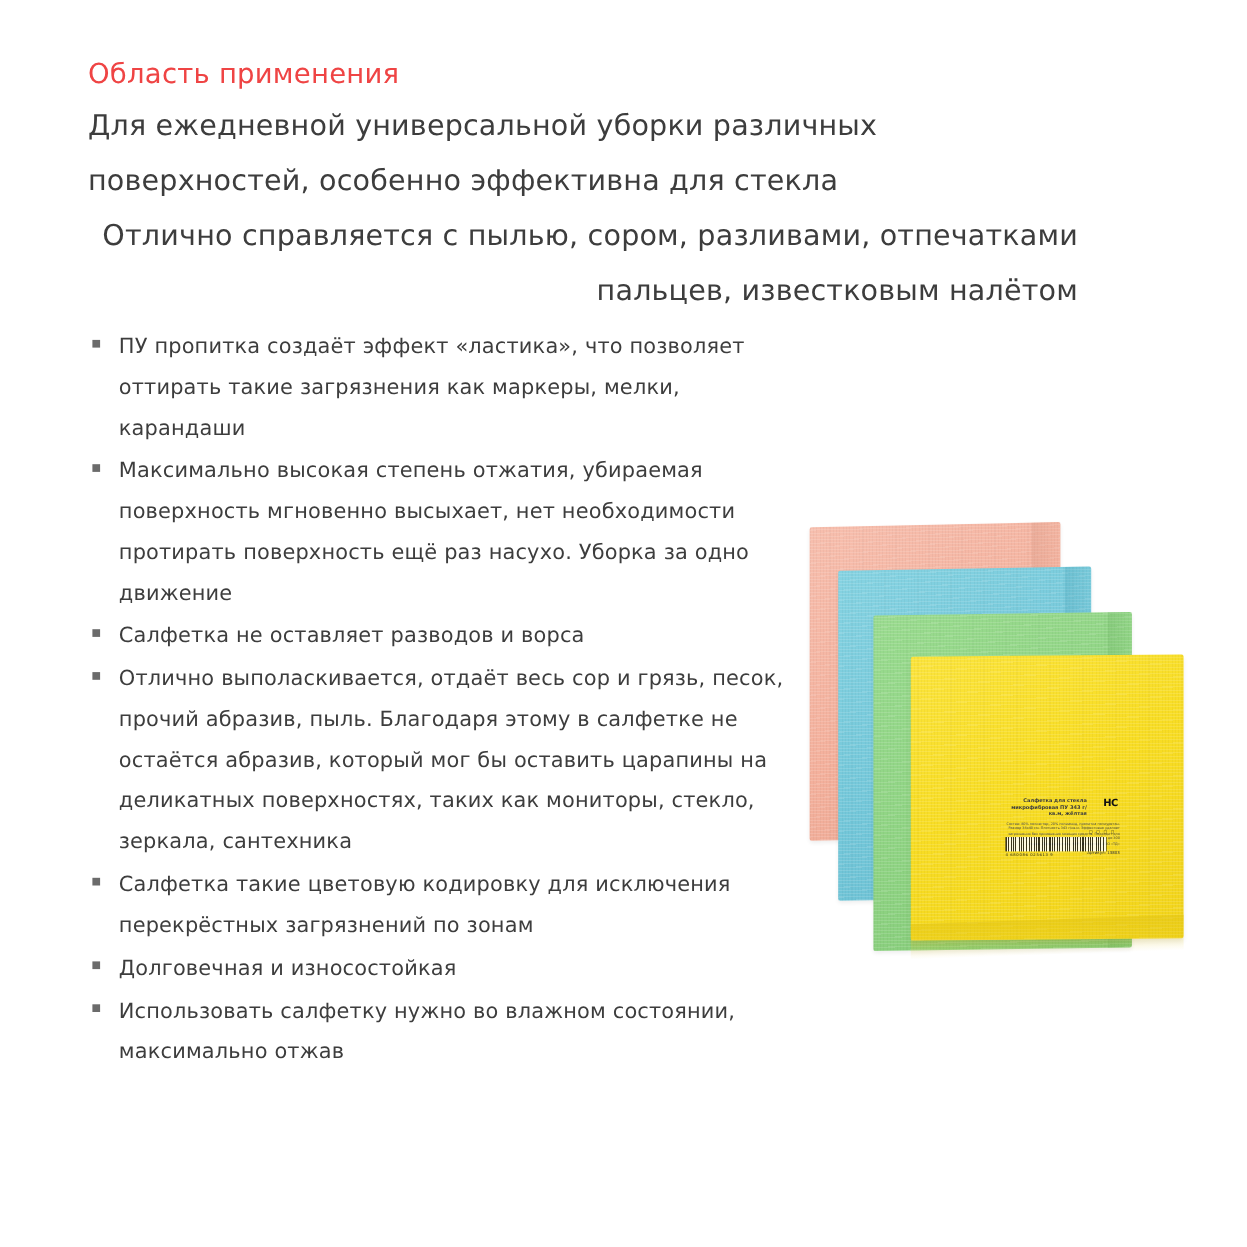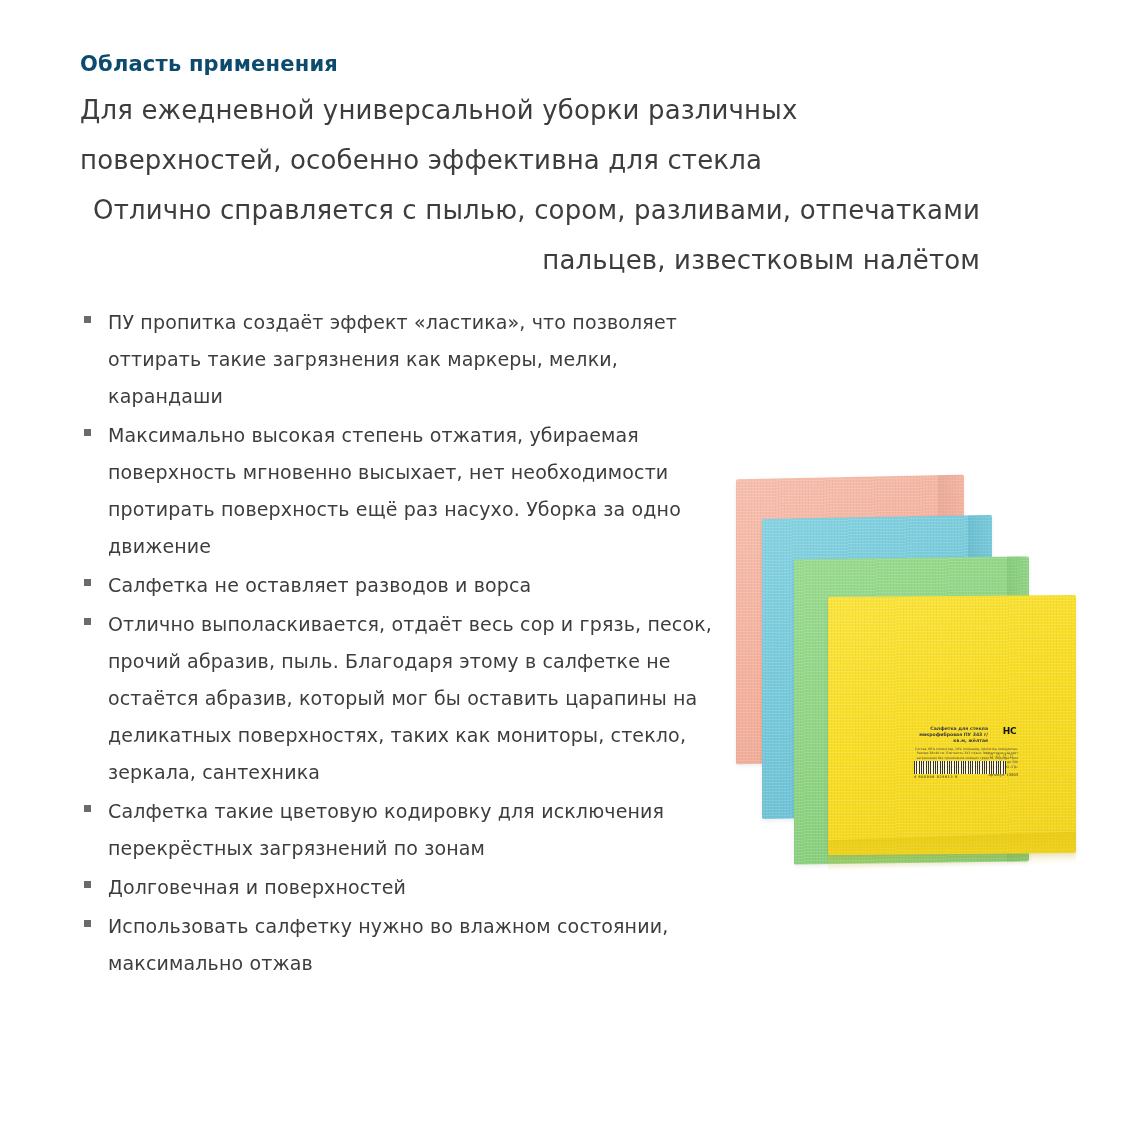--- a/index.html
+++ b/index.html
@@ -21,42 +21,42 @@
     height: 1134px;
     box-sizing: border-box;
   }
   .content {
     position: absolute;
     left: 80px;
     top: 52px;
     width: 920px;
   }
   .section-title {
-    color: #0c4a6e;
-    font-weight: bold;
-    font-size: 21px;
+    color: #ef4444;
+    font-weight: normal;
+    font-size: 25px;
     letter-spacing: 0.2px;
     margin: 0 0 10px 0;
   }
   .section-title.second {
     margin-top: 30px;
   }
   .para {
     font-size: 26px;
     line-height: 1.92;
     color: #3d3d3d;
     margin: 0;
     max-width: 900px;
     letter-spacing: 0.15px;
   }
   .para + .para { margin-top: 0; text-align: right; }
 
   ul.features {
     list-style: none;
-    margin: 18px 0 0 0;
+    margin: 6px 0 0 0;
     padding: 0;
   }
   ul.features li {
     position: relative;
     padding-left: 28px;
     font-size: 19px;
     line-height: 1.95;
     color: #3d3d3d;
     margin-bottom: 2px;
     letter-spacing: 0.15px;
@@ -251,21 +251,21 @@
       <li class="wide">
         <span class="bullet"></span>
         <span>Отлично выполаскивается, отдаёт весь сор и грязь, песок, прочий абразив, пыль. Благодаря этому в салфетке не остаётся абразив, который мог бы оставить царапины на деликатных поверхностях, таких как мониторы, стекло, зеркала, сантехника</span>
       </li>
       <li class="wide">
         <span class="bullet"></span>
         <span>Салфетка такие цветовую кодировку для исключения перекрёстных загрязнений по зонам</span>
       </li>
       <li class="wide">
         <span class="bullet"></span>
-        <span>Долговечная и поверхностей</span>
+        <span>Долговечная и износостойкая</span>
       </li>
       <li class="wide">
         <span class="bullet"></span>
         <span>Использовать салфетку нужно во влажном состоянии, максимально отжав</span>
       </li>
     </ul>
   </div>
 
   <div class="product">
     <div class="cloth pink">

